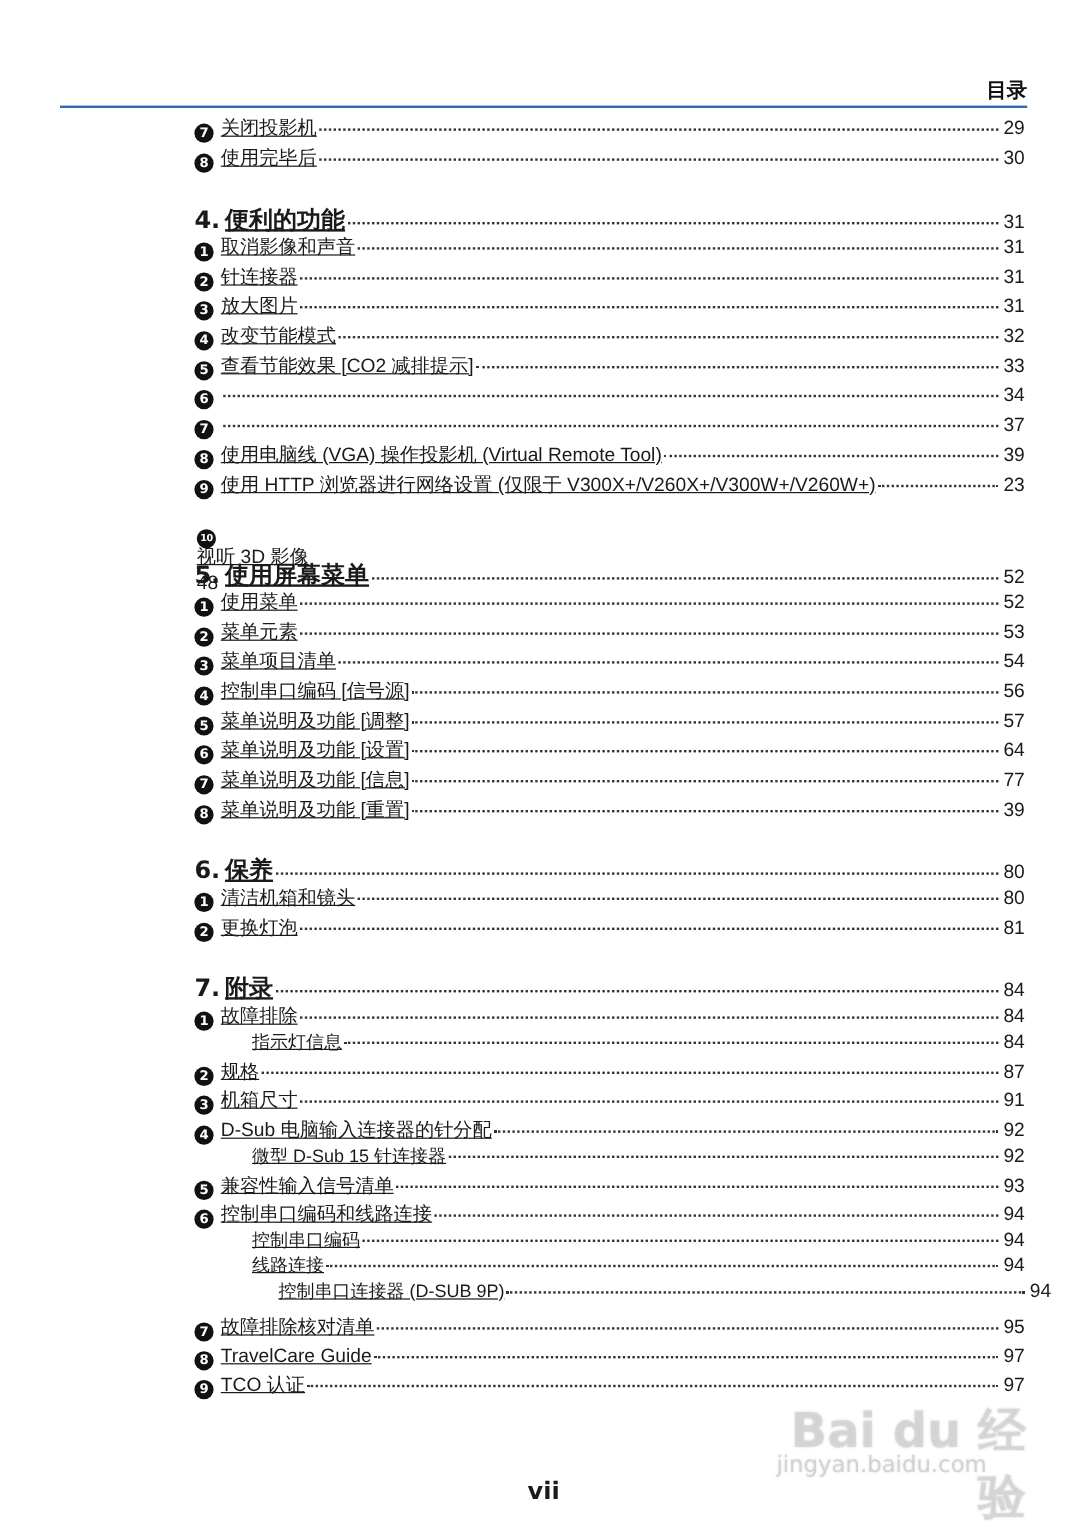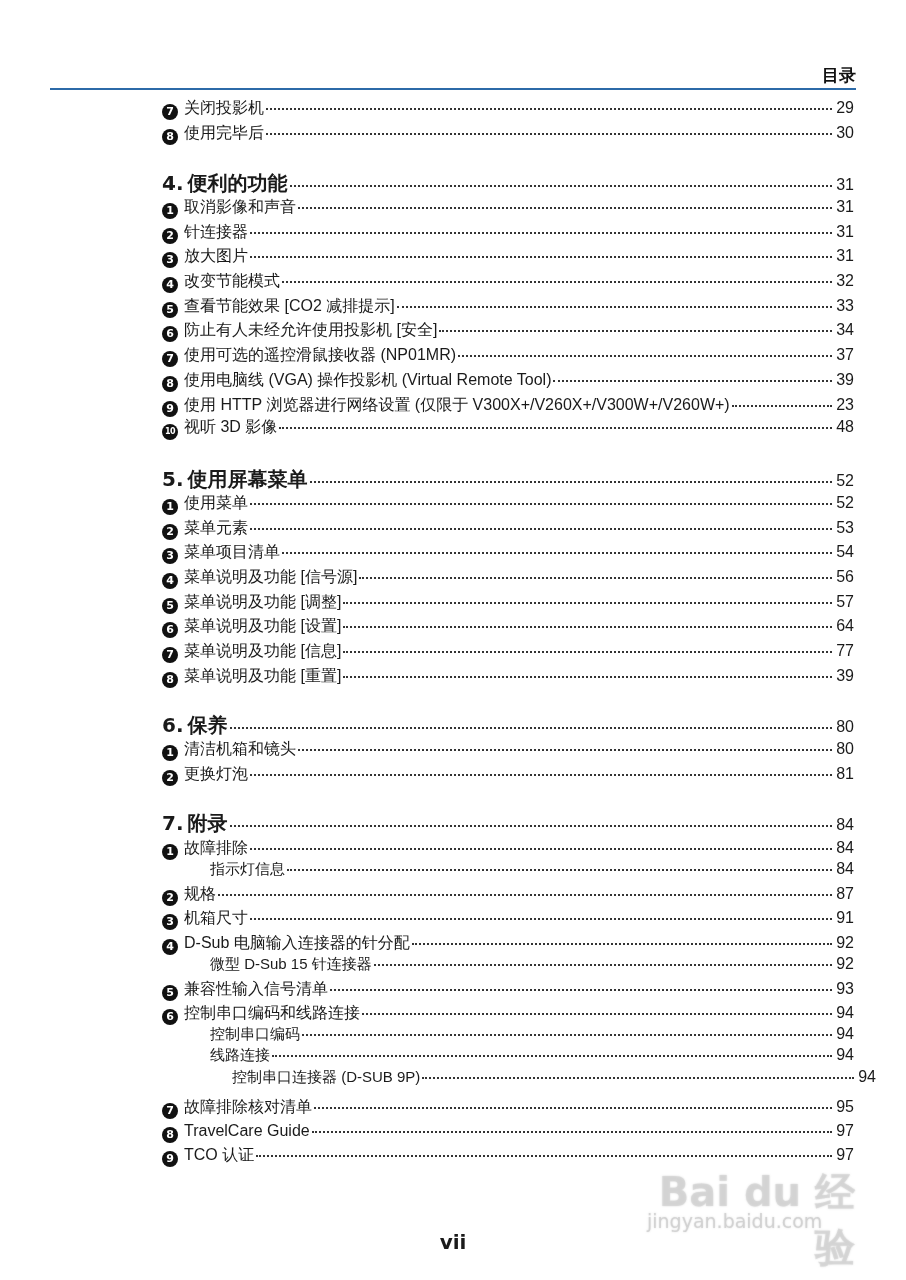--- a/index.html
+++ b/index.html
@@ -29,21 +29,21 @@
     background: #111; color: #fff; font-size: 11px; font-weight: bold;
     line-height: 16px; text-align: center; margin-right: 6px; flex: none;
     position: relative; top: 2px;
     font-family: "DejaVu Sans", sans-serif;
   }
   .bullet.two-digit { font-size: 8px; letter-spacing: -0.5px; }
   .section-num {
     font-weight: bold; font-family: "DejaVu Sans", sans-serif; margin-right: 4px;
   }
   .section-title { font-weight: bold; font-family: "DejaVu Sans", sans-serif; }
-  .label { flex: none; }
+  .label { flex: none; text-decoration: underline; }
   .leader {
     flex: 1 1 auto; overflow: hidden; margin: 0 4px 0 2px;
     border-bottom: 2px dotted #333; height: 0; position: relative; top: -3px;
     min-width: 10px;
   }
   .page { flex: none; text-align: right; font-size: 16px; }
   .toc-row.section .page { font-size: 16px; }
   .footer-page {
     position: absolute; left: 0; right: 0; top: 1230px; text-align: center;
     font-size: 20px; font-weight: bold; font-family: "DejaVu Sans", sans-serif;
@@ -116,43 +116,41 @@
       <span class="page">32</span>
     </div>
     <div class="toc-row" style="top: 296px;">
       <span class="bullet">5</span>
       <span class="label">查看节能效果 [CO2 减排提示]</span>
       <span class="leader"></span>
       <span class="page">33</span>
     </div>
     <div class="toc-row" style="top: 320px;">
       <span class="bullet">6</span>
-      <span class="label">防止有人未经允许使用投影机 [安全]</span>
       <span class="leader"></span>
       <span class="page">34</span>
     </div>
     <div class="toc-row" style="top: 345px;">
       <span class="bullet">7</span>
-      <span class="label">使用可选的遥控滑鼠接收器 (NP01MR)</span>
       <span class="leader"></span>
       <span class="page">37</span>
     </div>
     <div class="toc-row" style="top: 370px;">
       <span class="bullet">8</span>
       <span class="label">使用电脑线 (VGA) 操作投影机 (Virtual Remote Tool)</span>
       <span class="leader"></span>
       <span class="page">39</span>
     </div>
     <div class="toc-row" style="top: 395px;">
       <span class="bullet">9</span>
       <span class="label">使用 HTTP 浏览器进行网络设置 (仅限于 V300X+/V260X+/V300W+/V260W+)</span>
       <span class="leader"></span>
       <span class="page">23</span>
     </div>
-    <div class="toc-row" style="top: 417px;">
+    <div class="toc-row" style="top: 439px; flex-direction: column;">
       <span class="bullet two-digit">10</span>
       <span class="label">视听 3D 影像</span>
       <span class="leader"></span>
       <span class="page">48</span>
     </div>
     <div class="toc-row section" style="top: 467px;">
       <span class="section-num">5.</span>
       <span class="label section-title">使用屏幕菜单</span>
       <span class="leader"></span>
       <span class="page">52</span>
@@ -170,21 +168,21 @@
       <span class="page">53</span>
     </div>
     <div class="toc-row" style="top: 542px;">
       <span class="bullet">3</span>
       <span class="label">菜单项目清单</span>
       <span class="leader"></span>
       <span class="page">54</span>
     </div>
     <div class="toc-row" style="top: 567px;">
       <span class="bullet">4</span>
-      <span class="label">菜单说明及功能 [信号源]</span>
+      <span class="label">控制串口编码 [信号源]</span>
       <span class="leader"></span>
       <span class="page">56</span>
     </div>
     <div class="toc-row" style="top: 592px;">
       <span class="bullet">5</span>
       <span class="label">菜单说明及功能 [调整]</span>
       <span class="leader"></span>
       <span class="page">57</span>
     </div>
     <div class="toc-row" style="top: 616px;">

